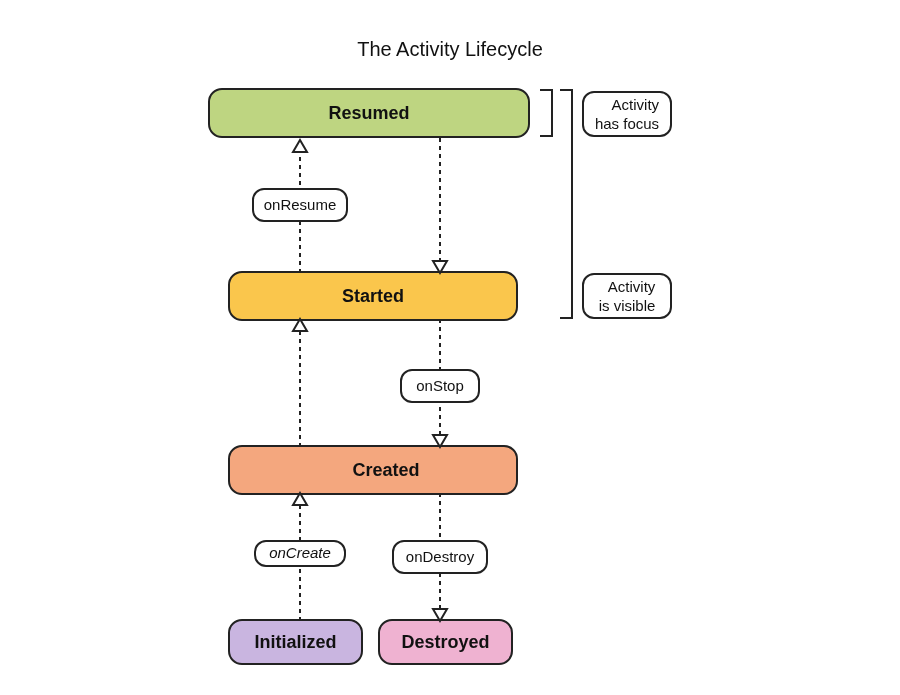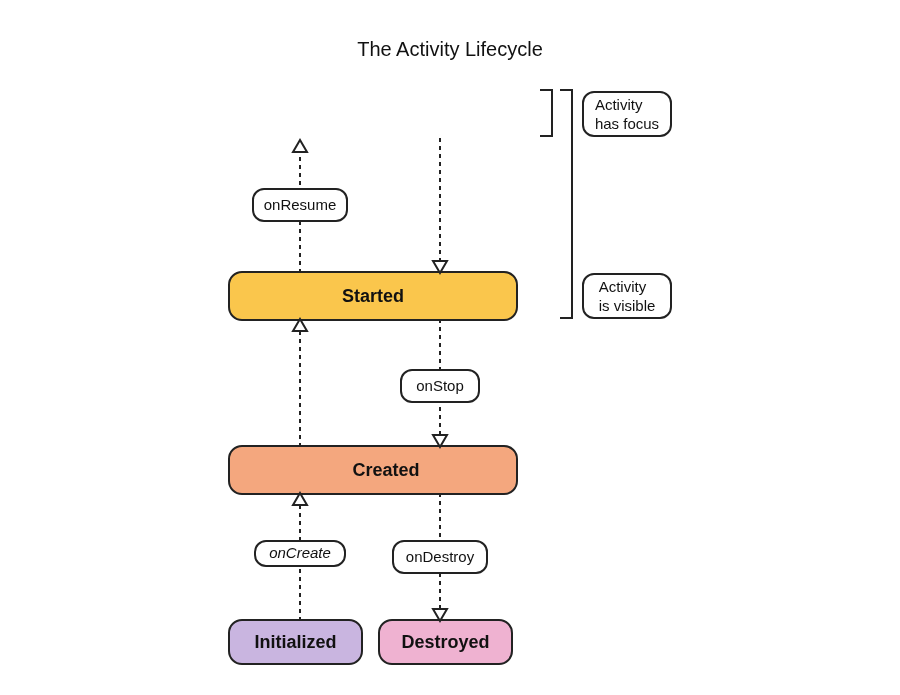--- a/index.html
+++ b/index.html
@@ -51,21 +51,21 @@
     box-sizing: border-box;
     padding: 4px 8px;
     line-height: 1.25;
     z-index: 5;
   }
   .side-label {
     position: absolute;
     background: #fff;
     border: 2px solid #222;
     border-radius: 12px;
-    text-align: left;
+    text-align: right;
     display: flex;
     align-items: center;
     justify-content: center;
     font-size: 15px;
     line-height: 1.3;
     box-sizing: border-box;
     padding: 6px 10px;
   }
   svg.overlay {
     position: absolute;
@@ -104,20 +104,21 @@
     <polygon class="arrow-head" points="440,431 433,419 447,419"></polygon>
 
     <line class="arrow-line" x1="440" y1="477" x2="440" y2="593"></line>
     <polygon class="arrow-head" points="440,605 433,593 447,593"></polygon>
 
     <path class="bracket" d="M540,74 L552,74 L552,120 L540,120"></path>
 
     <path class="bracket" d="M560,74 L572,74 L572,302 L560,302"></path>
   </svg>
 
+  <div class="state" style="left: 208px; top: 72px; width: 322px; height: 50px; background: rgb(190, 213, 129);">Resumed</div>
 
   <div class="state" style="left: 228px; top: 255px; width: 290px; height: 50px; background: rgb(250, 198, 76);">Started</div>
 
   <div class="state" style="left: 228px; top: 429px; width: 290px; height: 50px; background: rgb(244, 167, 126); padding-left: 26px;">Created</div>
 
   <div class="state" style="left: 228px; top: 603px; width: 135px; height: 46px; background: rgb(201, 181, 224);">Initialized</div>
 
   <div class="state" style="left: 378px; top: 603px; width: 135px; height: 46px; background: rgb(239, 178, 209);">Destroyed</div>
 
   <div class="pill" style="left:252px; top:172px; width:96px; height:34px;border-radius:12px;">onResume</div>

